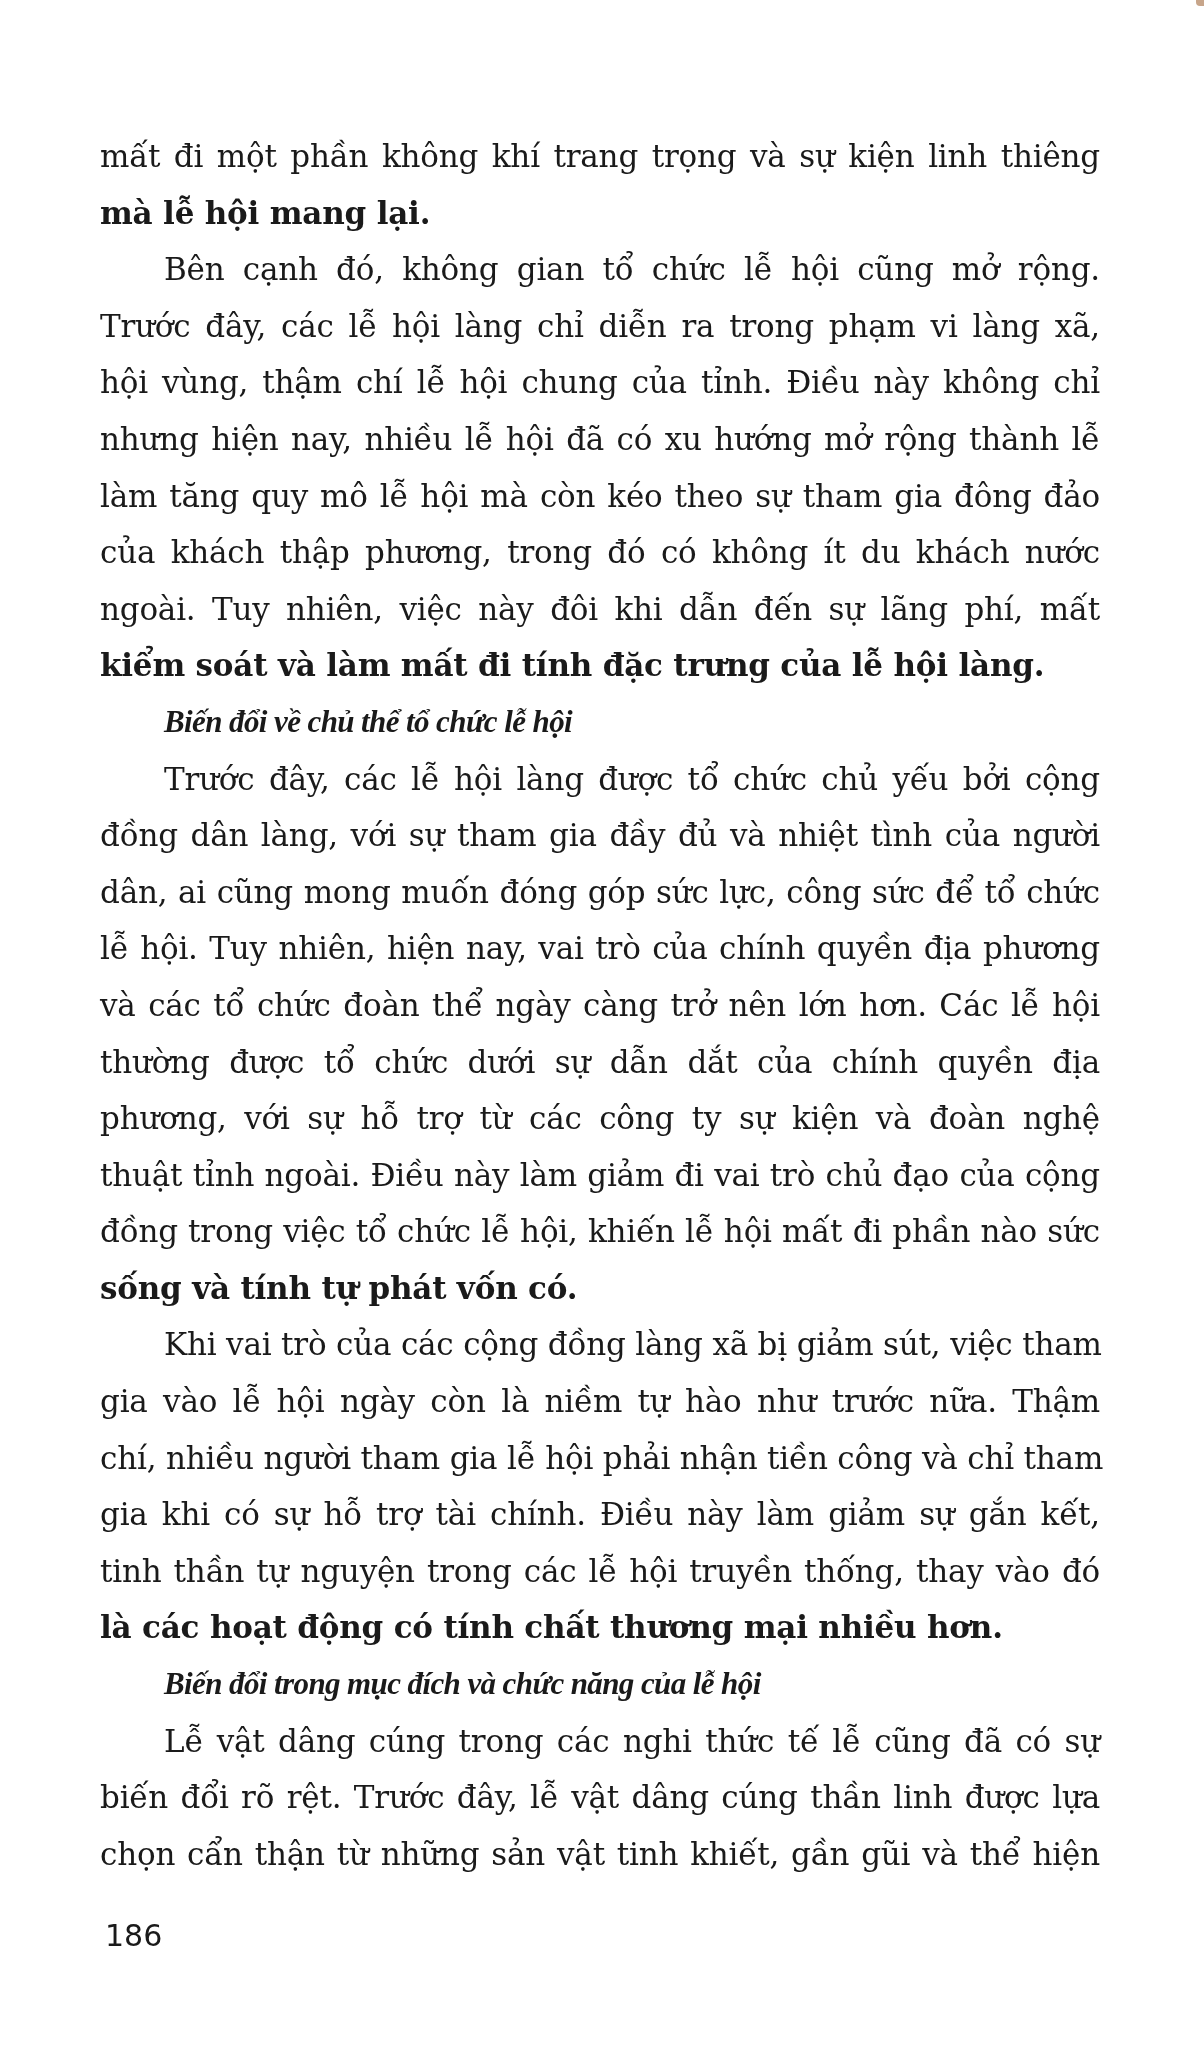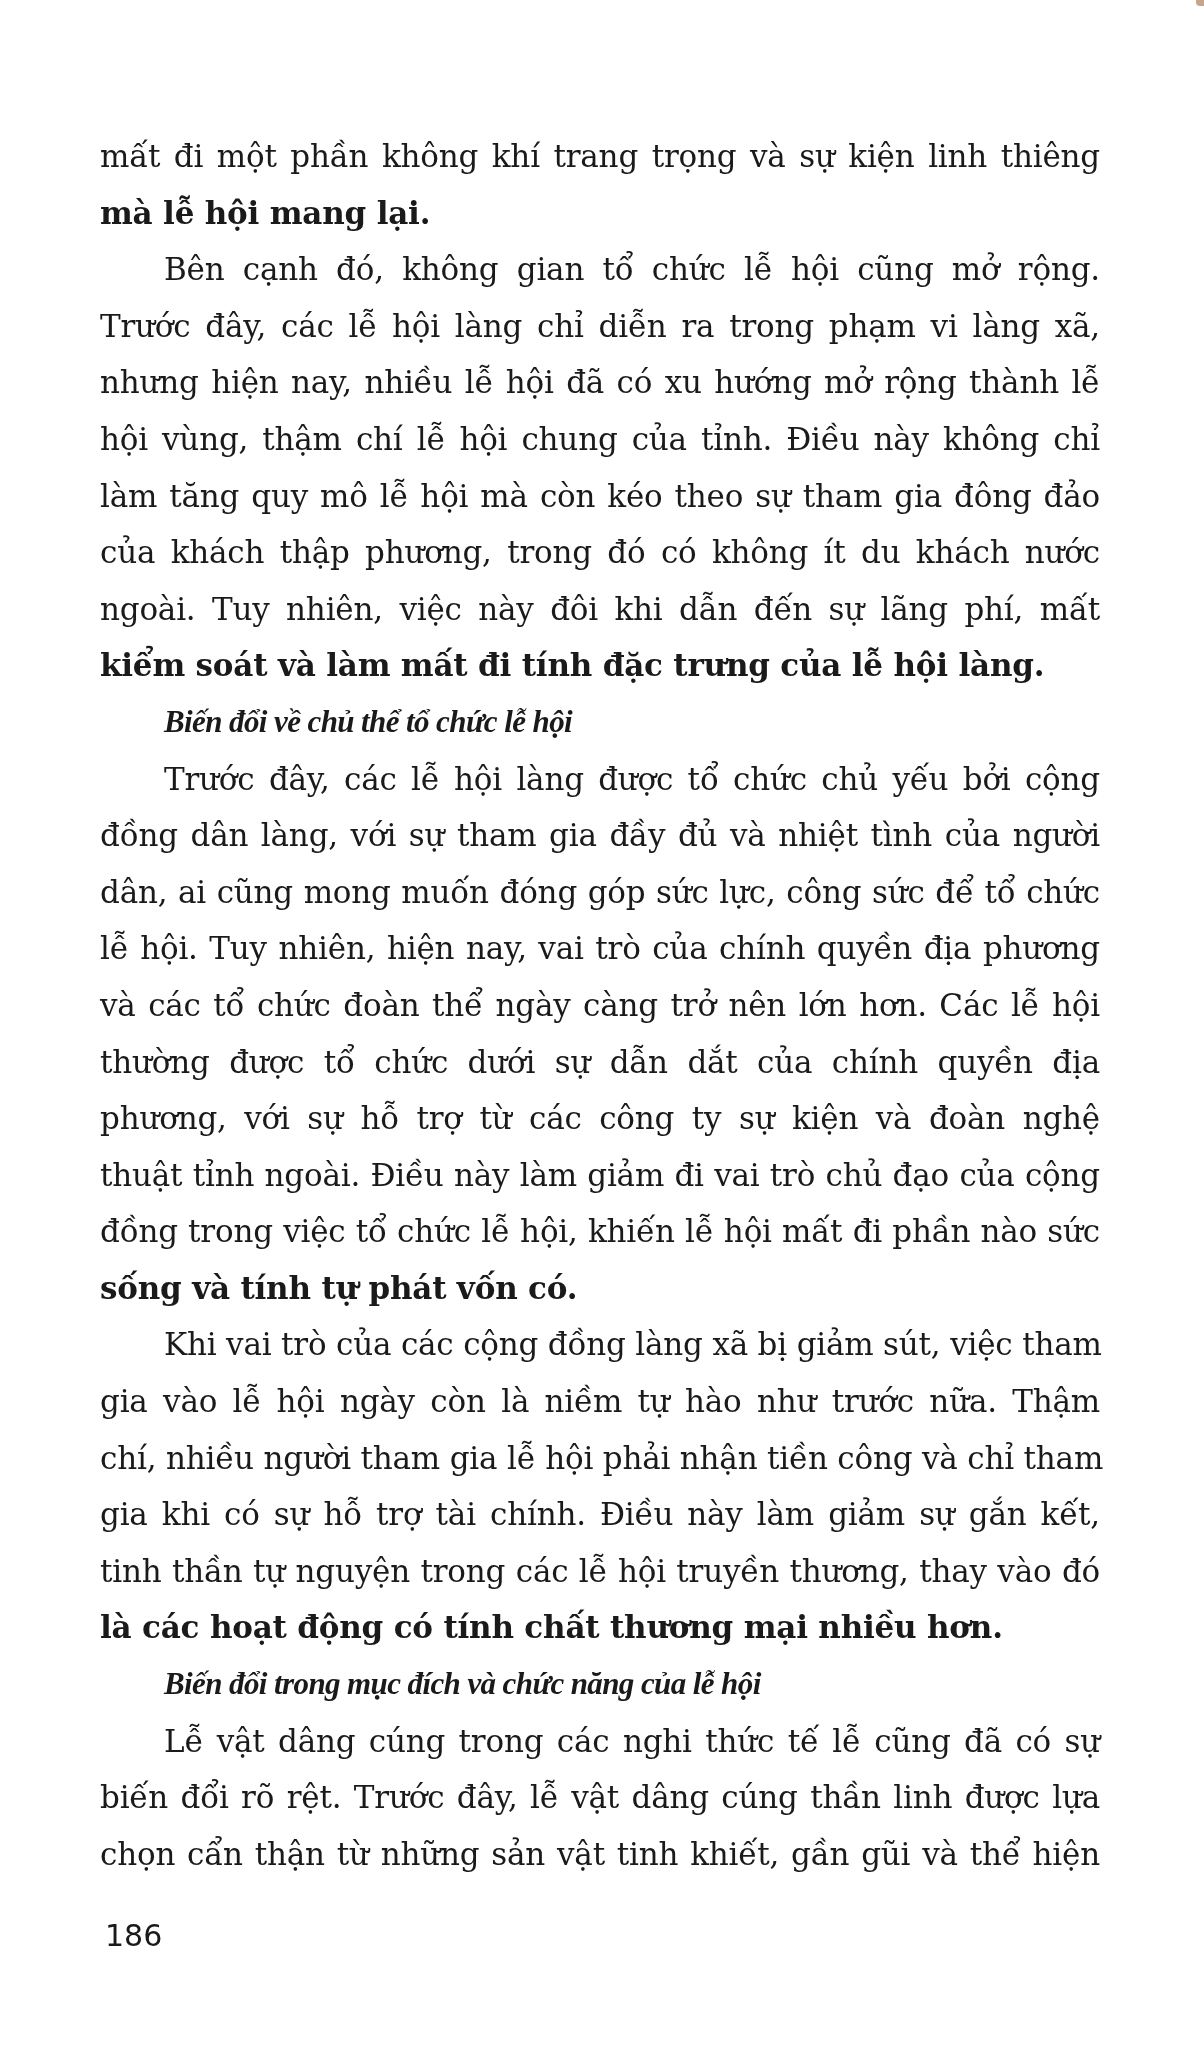--- a/index.html
+++ b/index.html
@@ -74,22 +74,22 @@
 <div class="page">
 
   <div>
     <span class="line">mất đi một phần không khí trang trọng và sự kiện linh thiêng</span>
     <span class="line last">mà lễ hội mang lại.</span>
   </div>
 
   <div>
     <span class="line indent">Bên cạnh đó, không gian tổ chức lễ hội cũng mở rộng.</span>
     <span class="line">Trước đây, các lễ hội làng chỉ diễn ra trong phạm vi làng xã,</span>
+    <span class="line">hội vùng, thậm chí lễ hội chung của tỉnh. Điều này không chỉ</span>
     <span class="line">nhưng hiện nay, nhiều lễ hội đã có xu hướng mở rộng thành lễ</span>
-    <span class="line">hội vùng, thậm chí lễ hội chung của tỉnh. Điều này không chỉ</span>
     <span class="line">làm tăng quy mô lễ hội mà còn kéo theo sự tham gia đông đảo</span>
     <span class="line">của khách thập phương, trong đó có không ít du khách nước</span>
     <span class="line">ngoài. Tuy nhiên, việc này đôi khi dẫn đến sự lãng phí, mất</span>
     <span class="line last">kiểm soát và làm mất đi tính đặc trưng của lễ hội làng.</span>
   </div>
 
   <span class="line heading">Biến đổi về chủ thể tổ chức lễ hội</span>
 
   <div>
     <span class="line indent">Trước đây, các lễ hội làng được tổ chức chủ yếu bởi cộng</span>
@@ -102,21 +102,21 @@
     <span class="line">thuật tỉnh ngoài. Điều này làm giảm đi vai trò chủ đạo của cộng</span>
     <span class="line">đồng trong việc tổ chức lễ hội, khiến lễ hội mất đi phần nào sức</span>
     <span class="line last">sống và tính tự phát vốn có.</span>
   </div>
 
   <div>
     <span class="line indent">Khi vai trò của các cộng đồng làng xã bị giảm sút, việc tham</span>
     <span class="line">gia vào lễ hội ngày còn là niềm tự hào như trước nữa. Thậm</span>
     <span class="line">chí, nhiều người tham gia lễ hội phải nhận tiền công và chỉ tham</span>
     <span class="line">gia khi có sự hỗ trợ tài chính. Điều này làm giảm sự gắn kết,</span>
-    <span class="line">tinh thần tự nguyện trong các lễ hội truyền thương, thay vào đó</span>
+    <span class="line">tinh thần tự nguyện trong các lễ hội truyền thống, thay vào đó</span>
     <span class="line last">là các hoạt động có tính chất thương mại nhiều hơn.</span>
   </div>
 
   <span class="line heading">Biến đổi trong mục đích và chức năng của lễ hội</span>
 
   <div>
     <span class="line indent">Lễ vật dâng cúng trong các nghi thức tế lễ cũng đã có sự</span>
     <span class="line">biến đổi rõ rệt. Trước đây, lễ vật dâng cúng thần linh được lựa</span>
     <span class="line">chọn cẩn thận từ những sản vật tinh khiết, gần gũi và thể hiện</span>
   </div>

